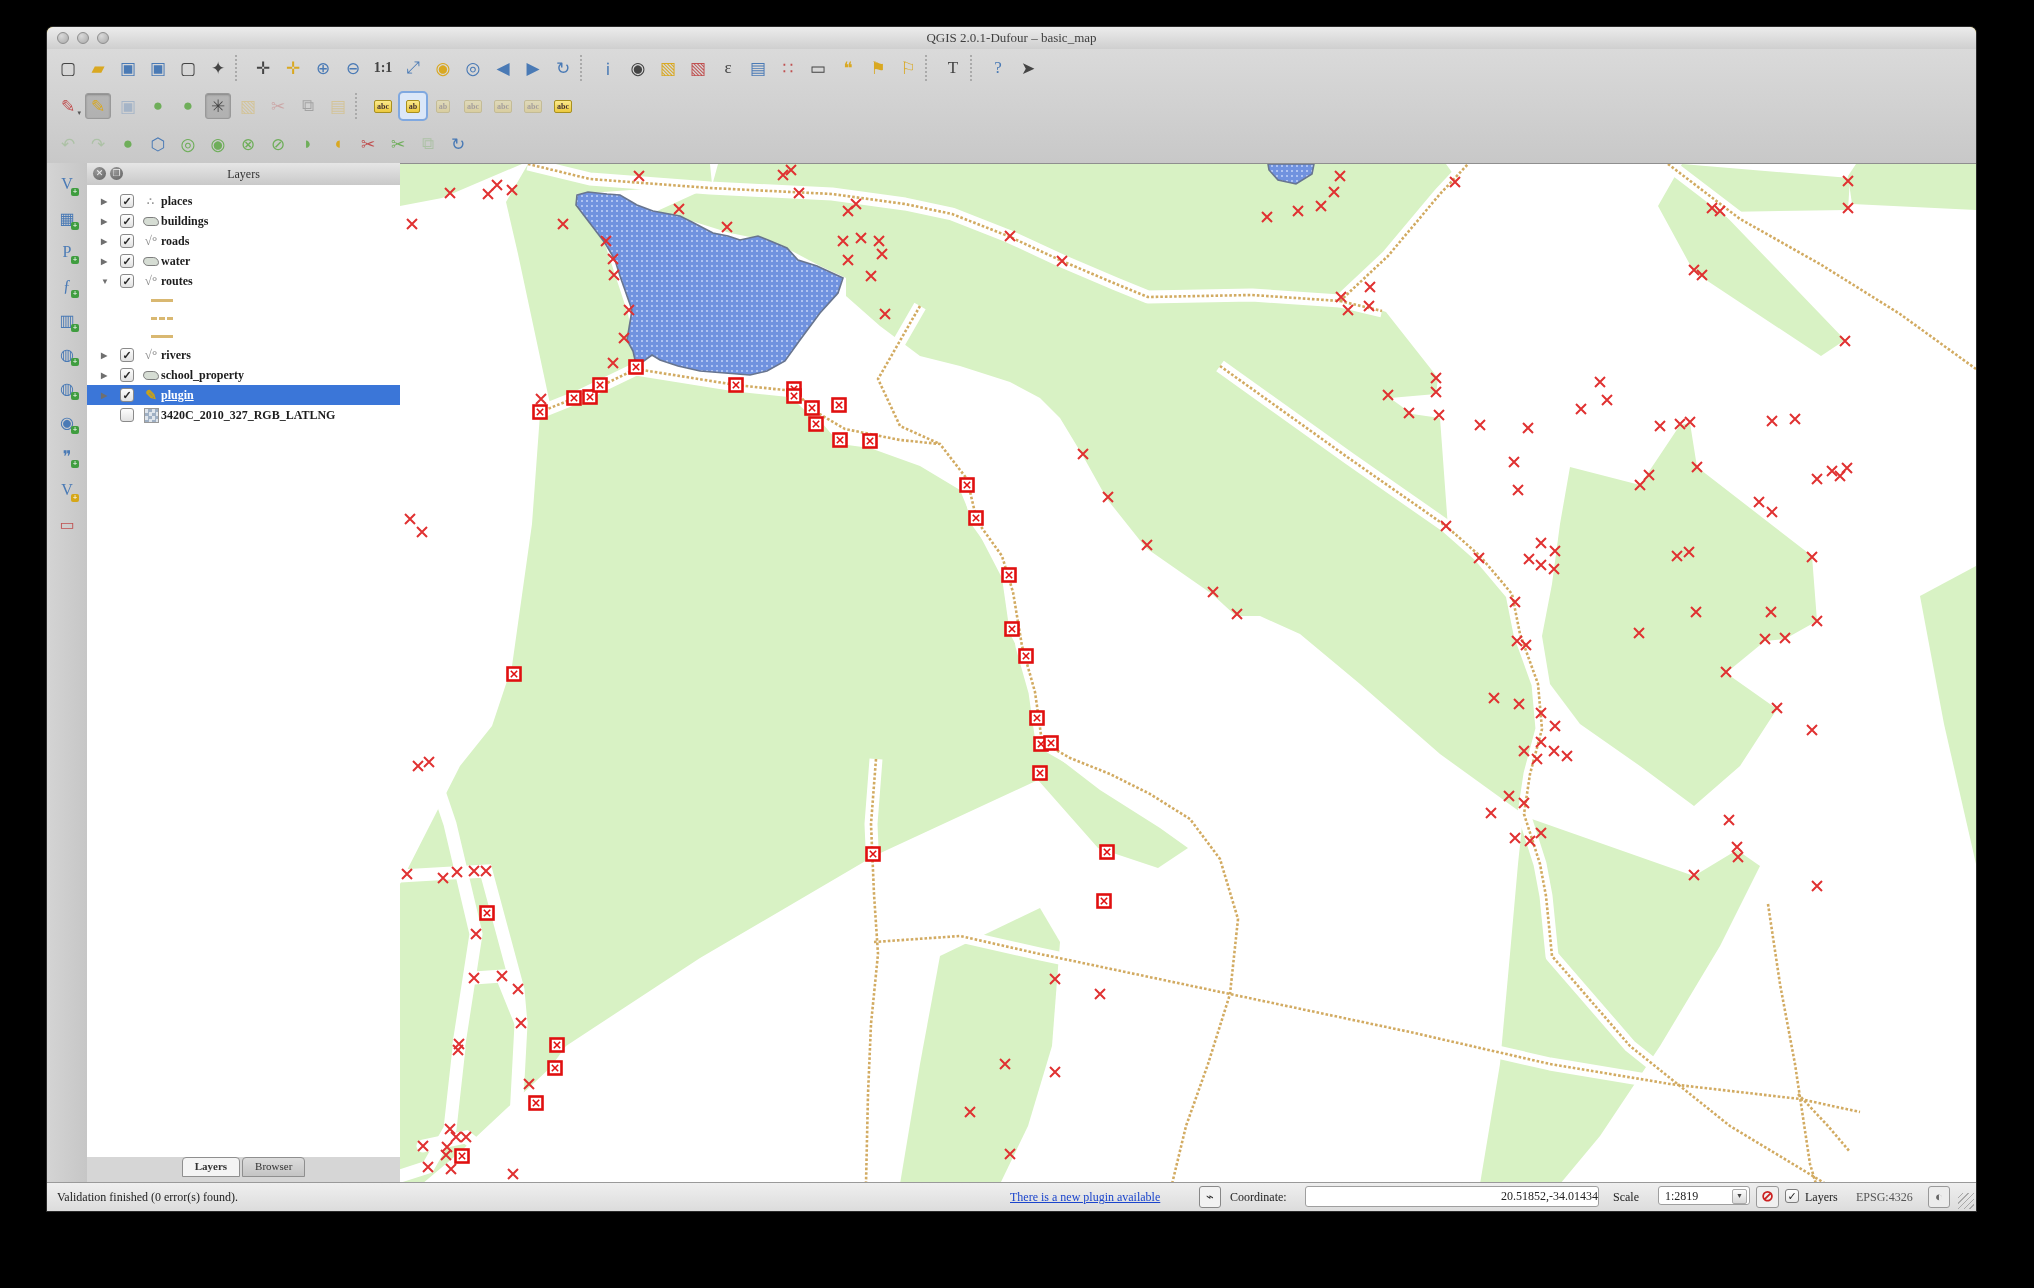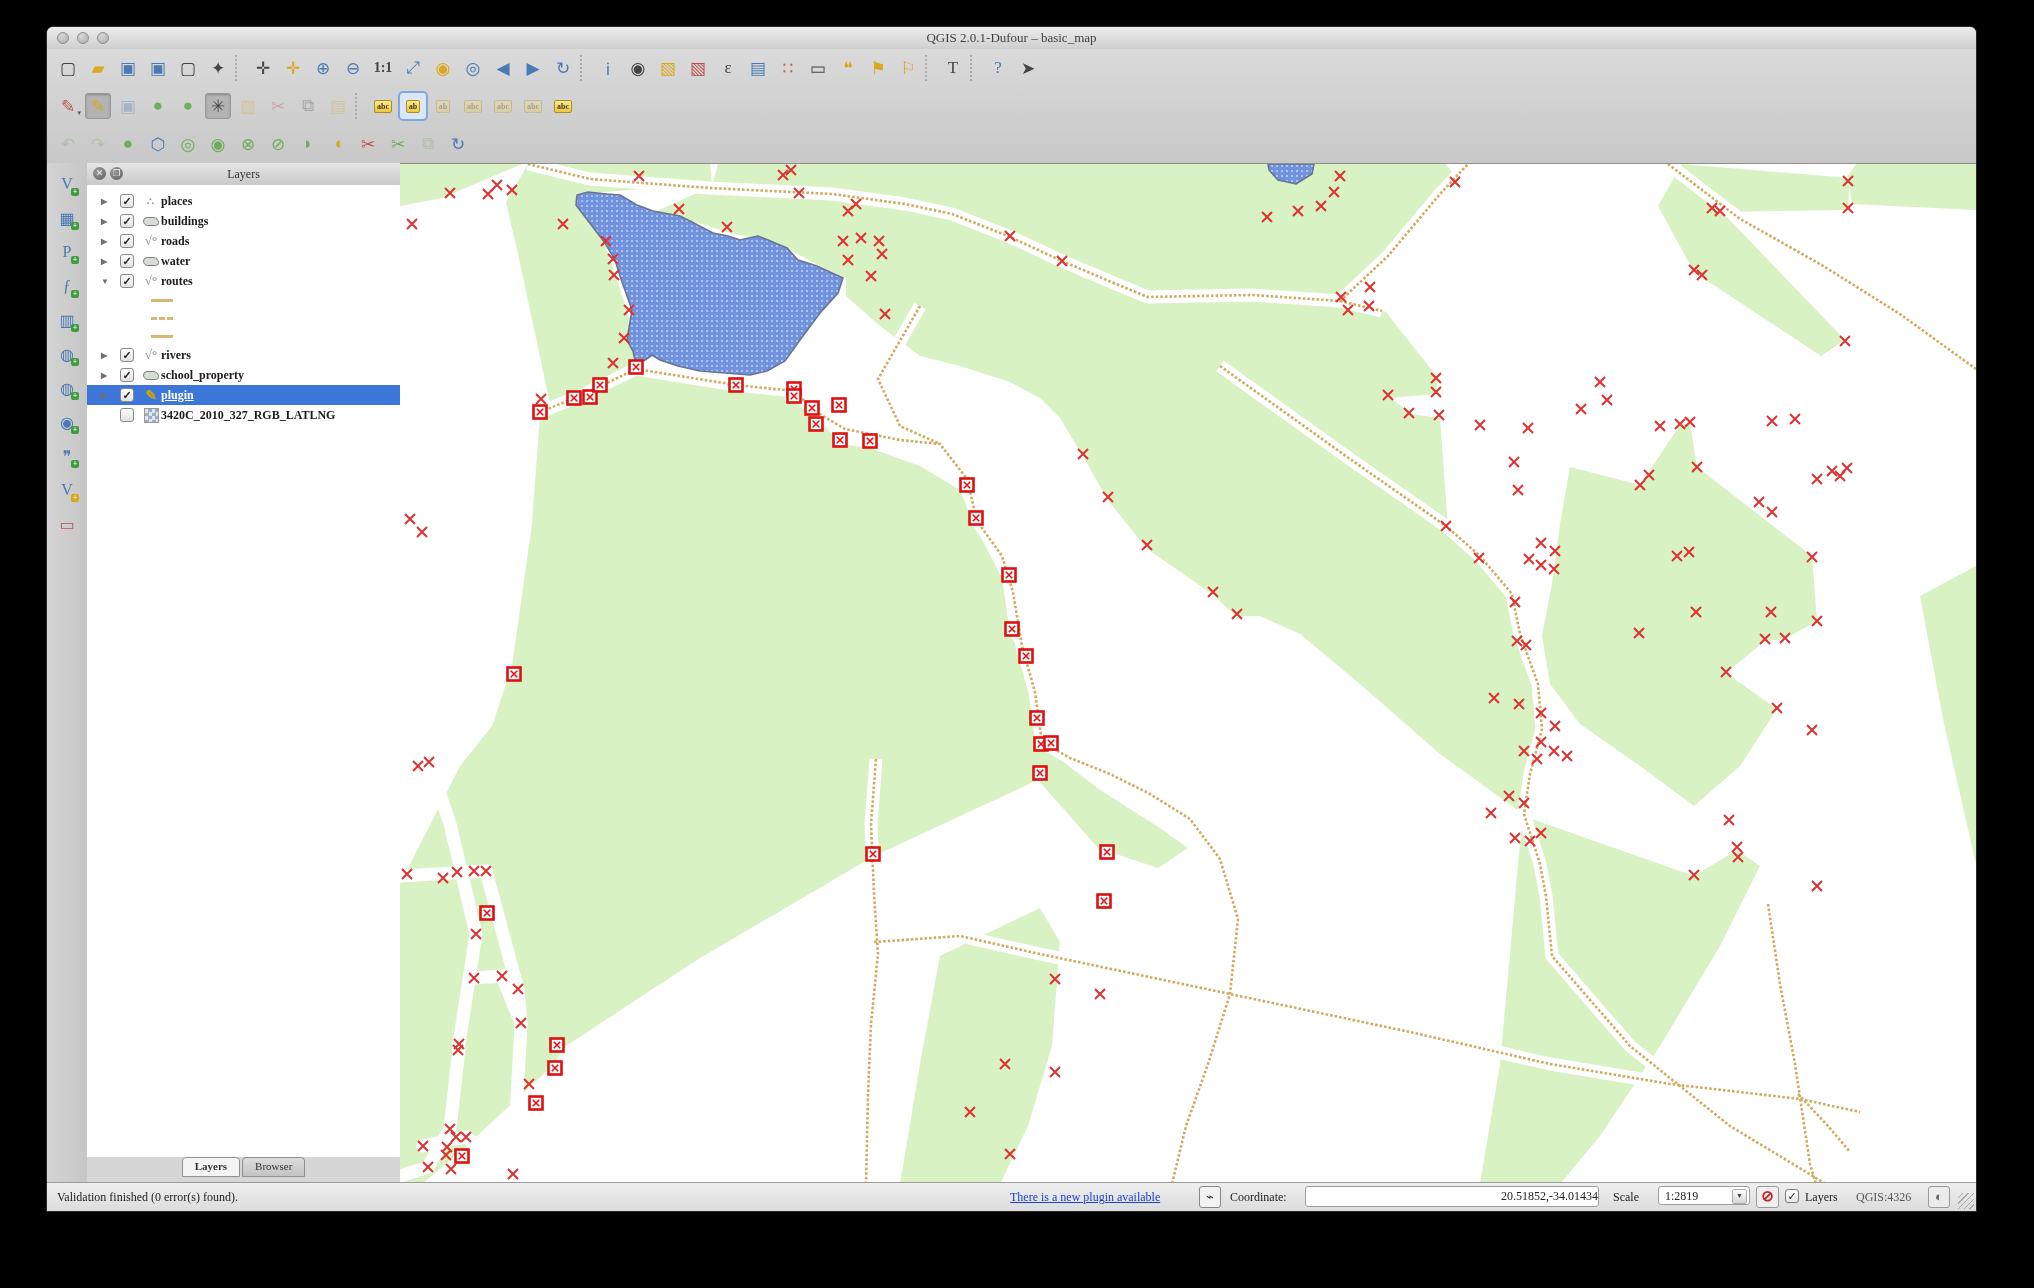--- a/index.html
+++ b/index.html
@@ -625,17 +625,17 @@
     <span id="sb-validation">Validation finished (0 error(s) found).</span>
     <span id="sb-plugin-link">There is a new plugin available</span>
     <span id="sb-plugin-icon">⌁</span>
     <span id="sb-coord-label">Coordinate:</span>
     <span id="sb-coord-box">20.51852,-34.01434</span>
     <span id="sb-scale-label">Scale</span>
     <span id="sb-scale-box"><span>1:2819</span><span id="sb-scale-arrow">▼</span></span>
     <span id="sb-stop-render">⊘</span>
     <span id="sb-render-cb">✓</span>
     <span id="sb-render-label">Layers</span>
-    <span id="sb-epsg">QGIS:4326</span>
+    <span id="sb-epsg">EPSG:4326</span>
     <span id="sb-crs-icon">◐</span>
     <span id="sb-grip"></span>
   </div>
 </div>
 
 </body></html>

